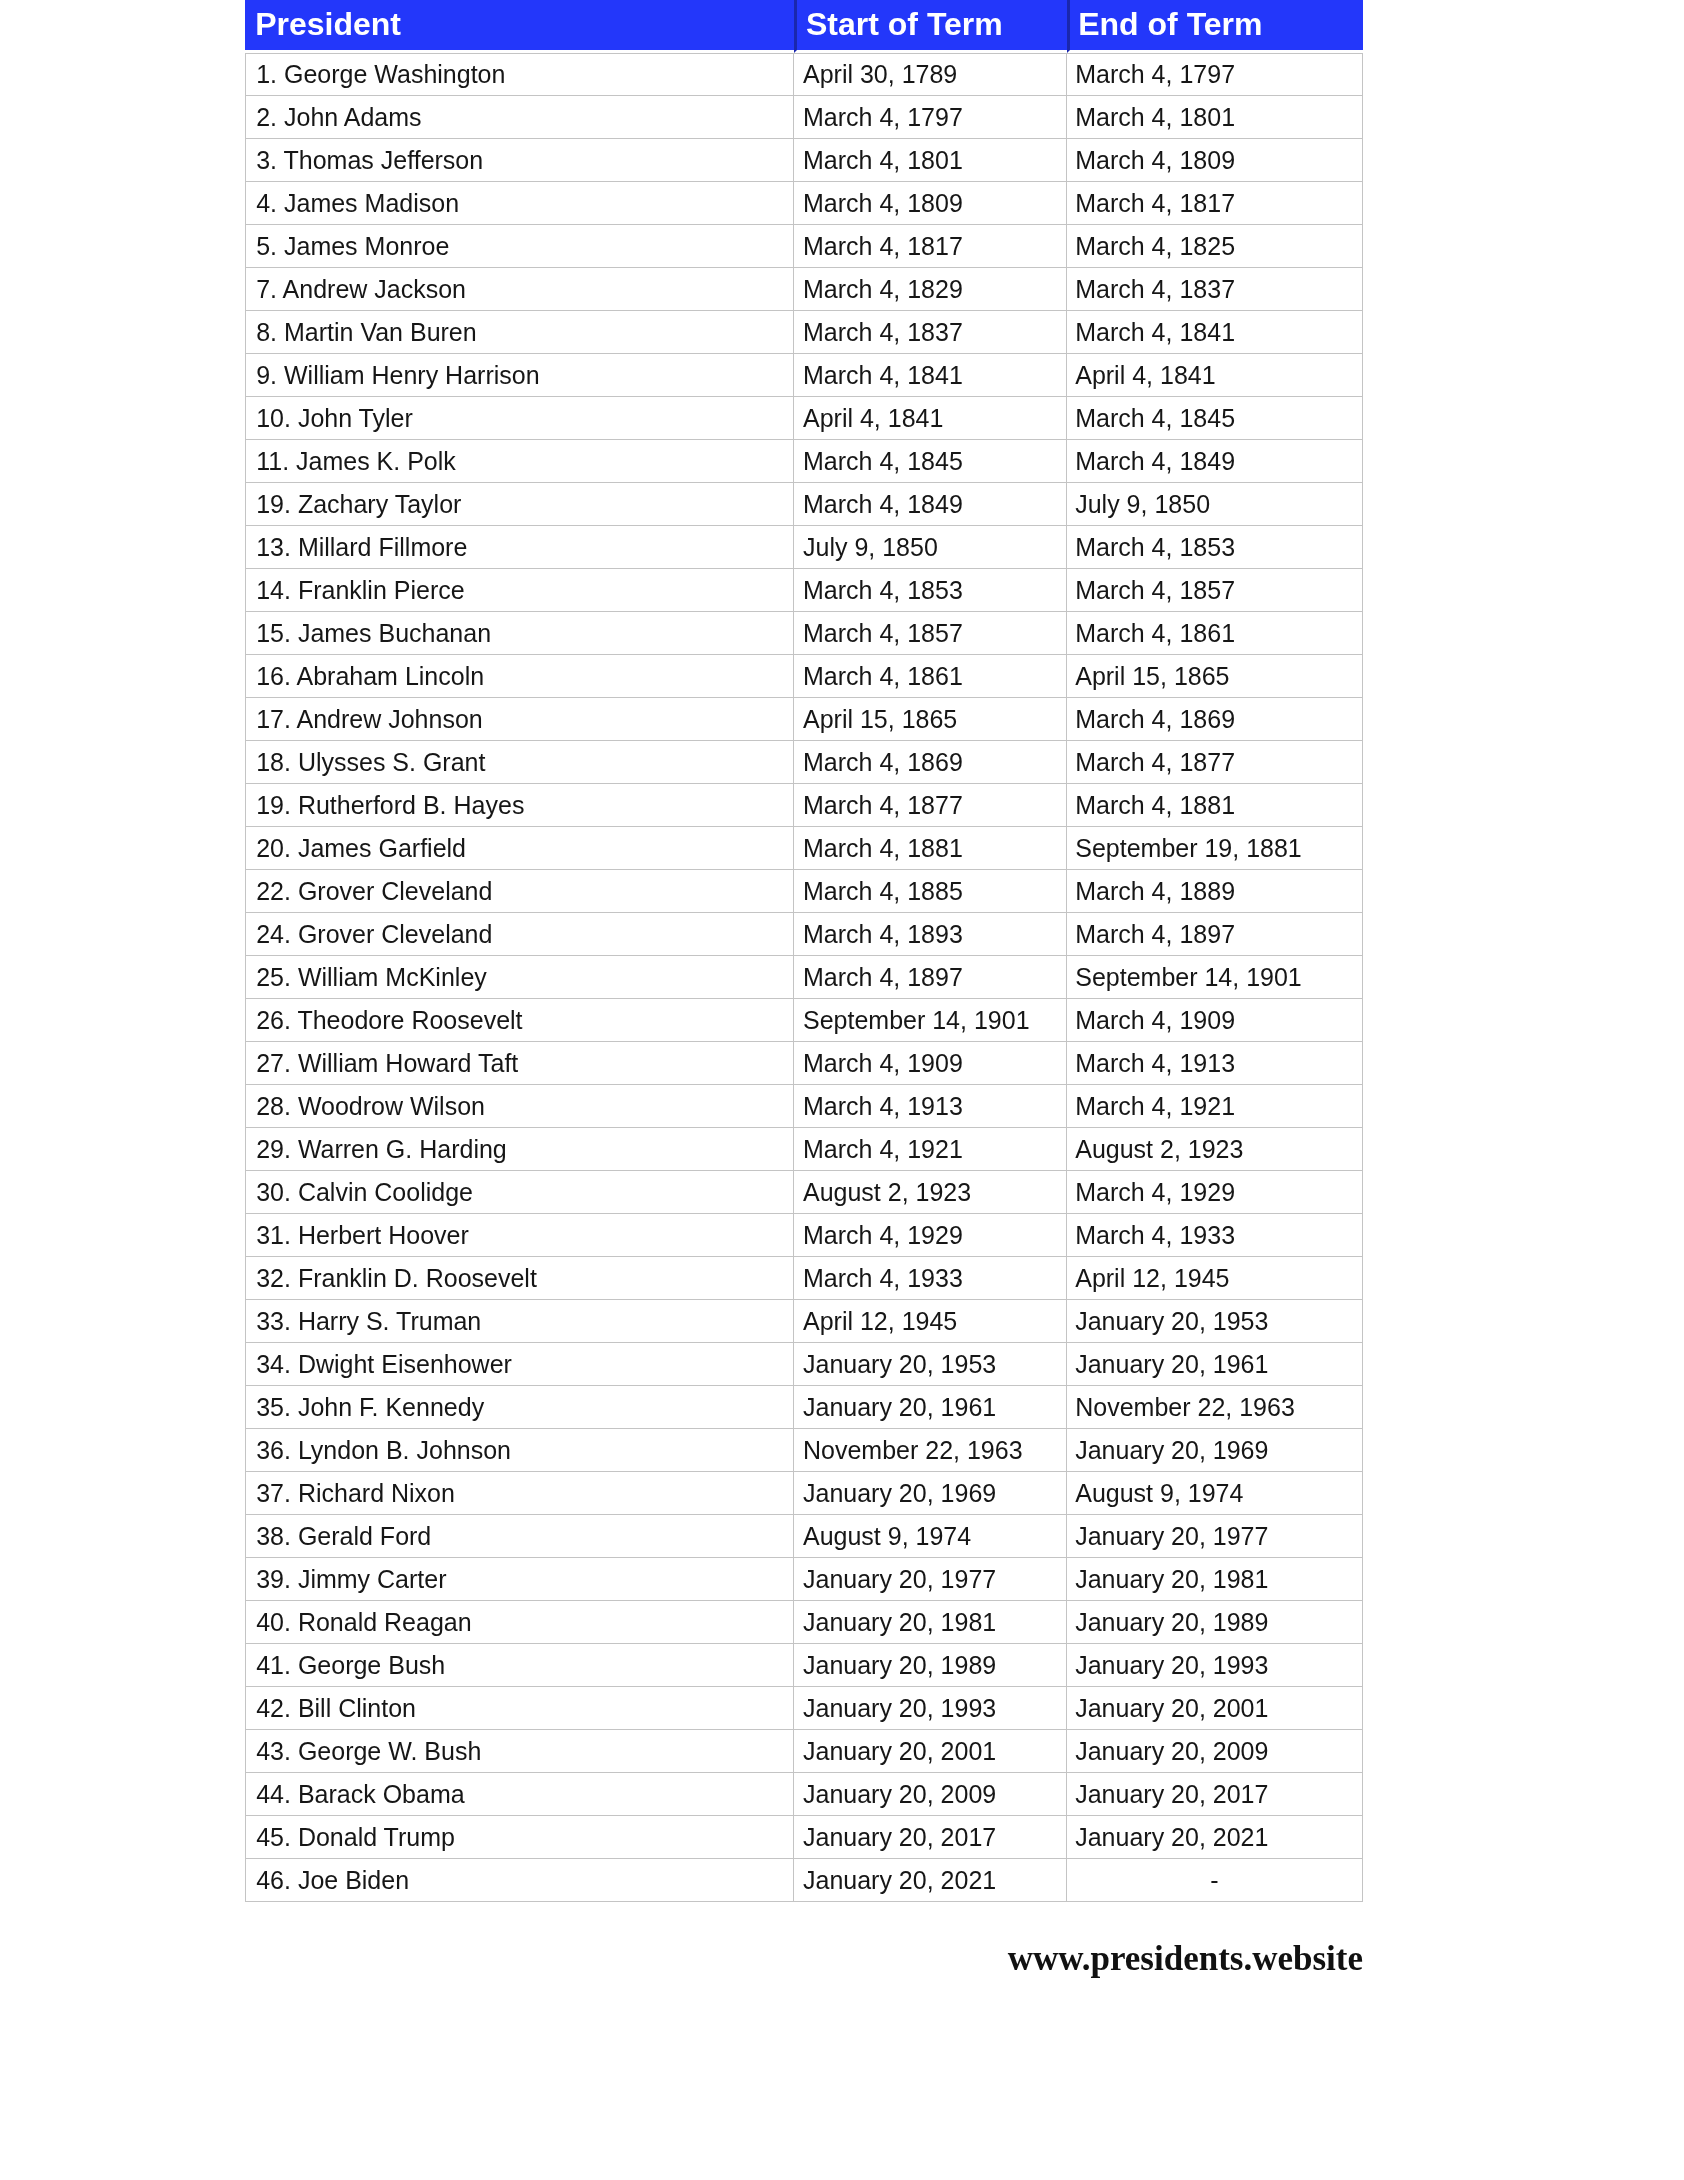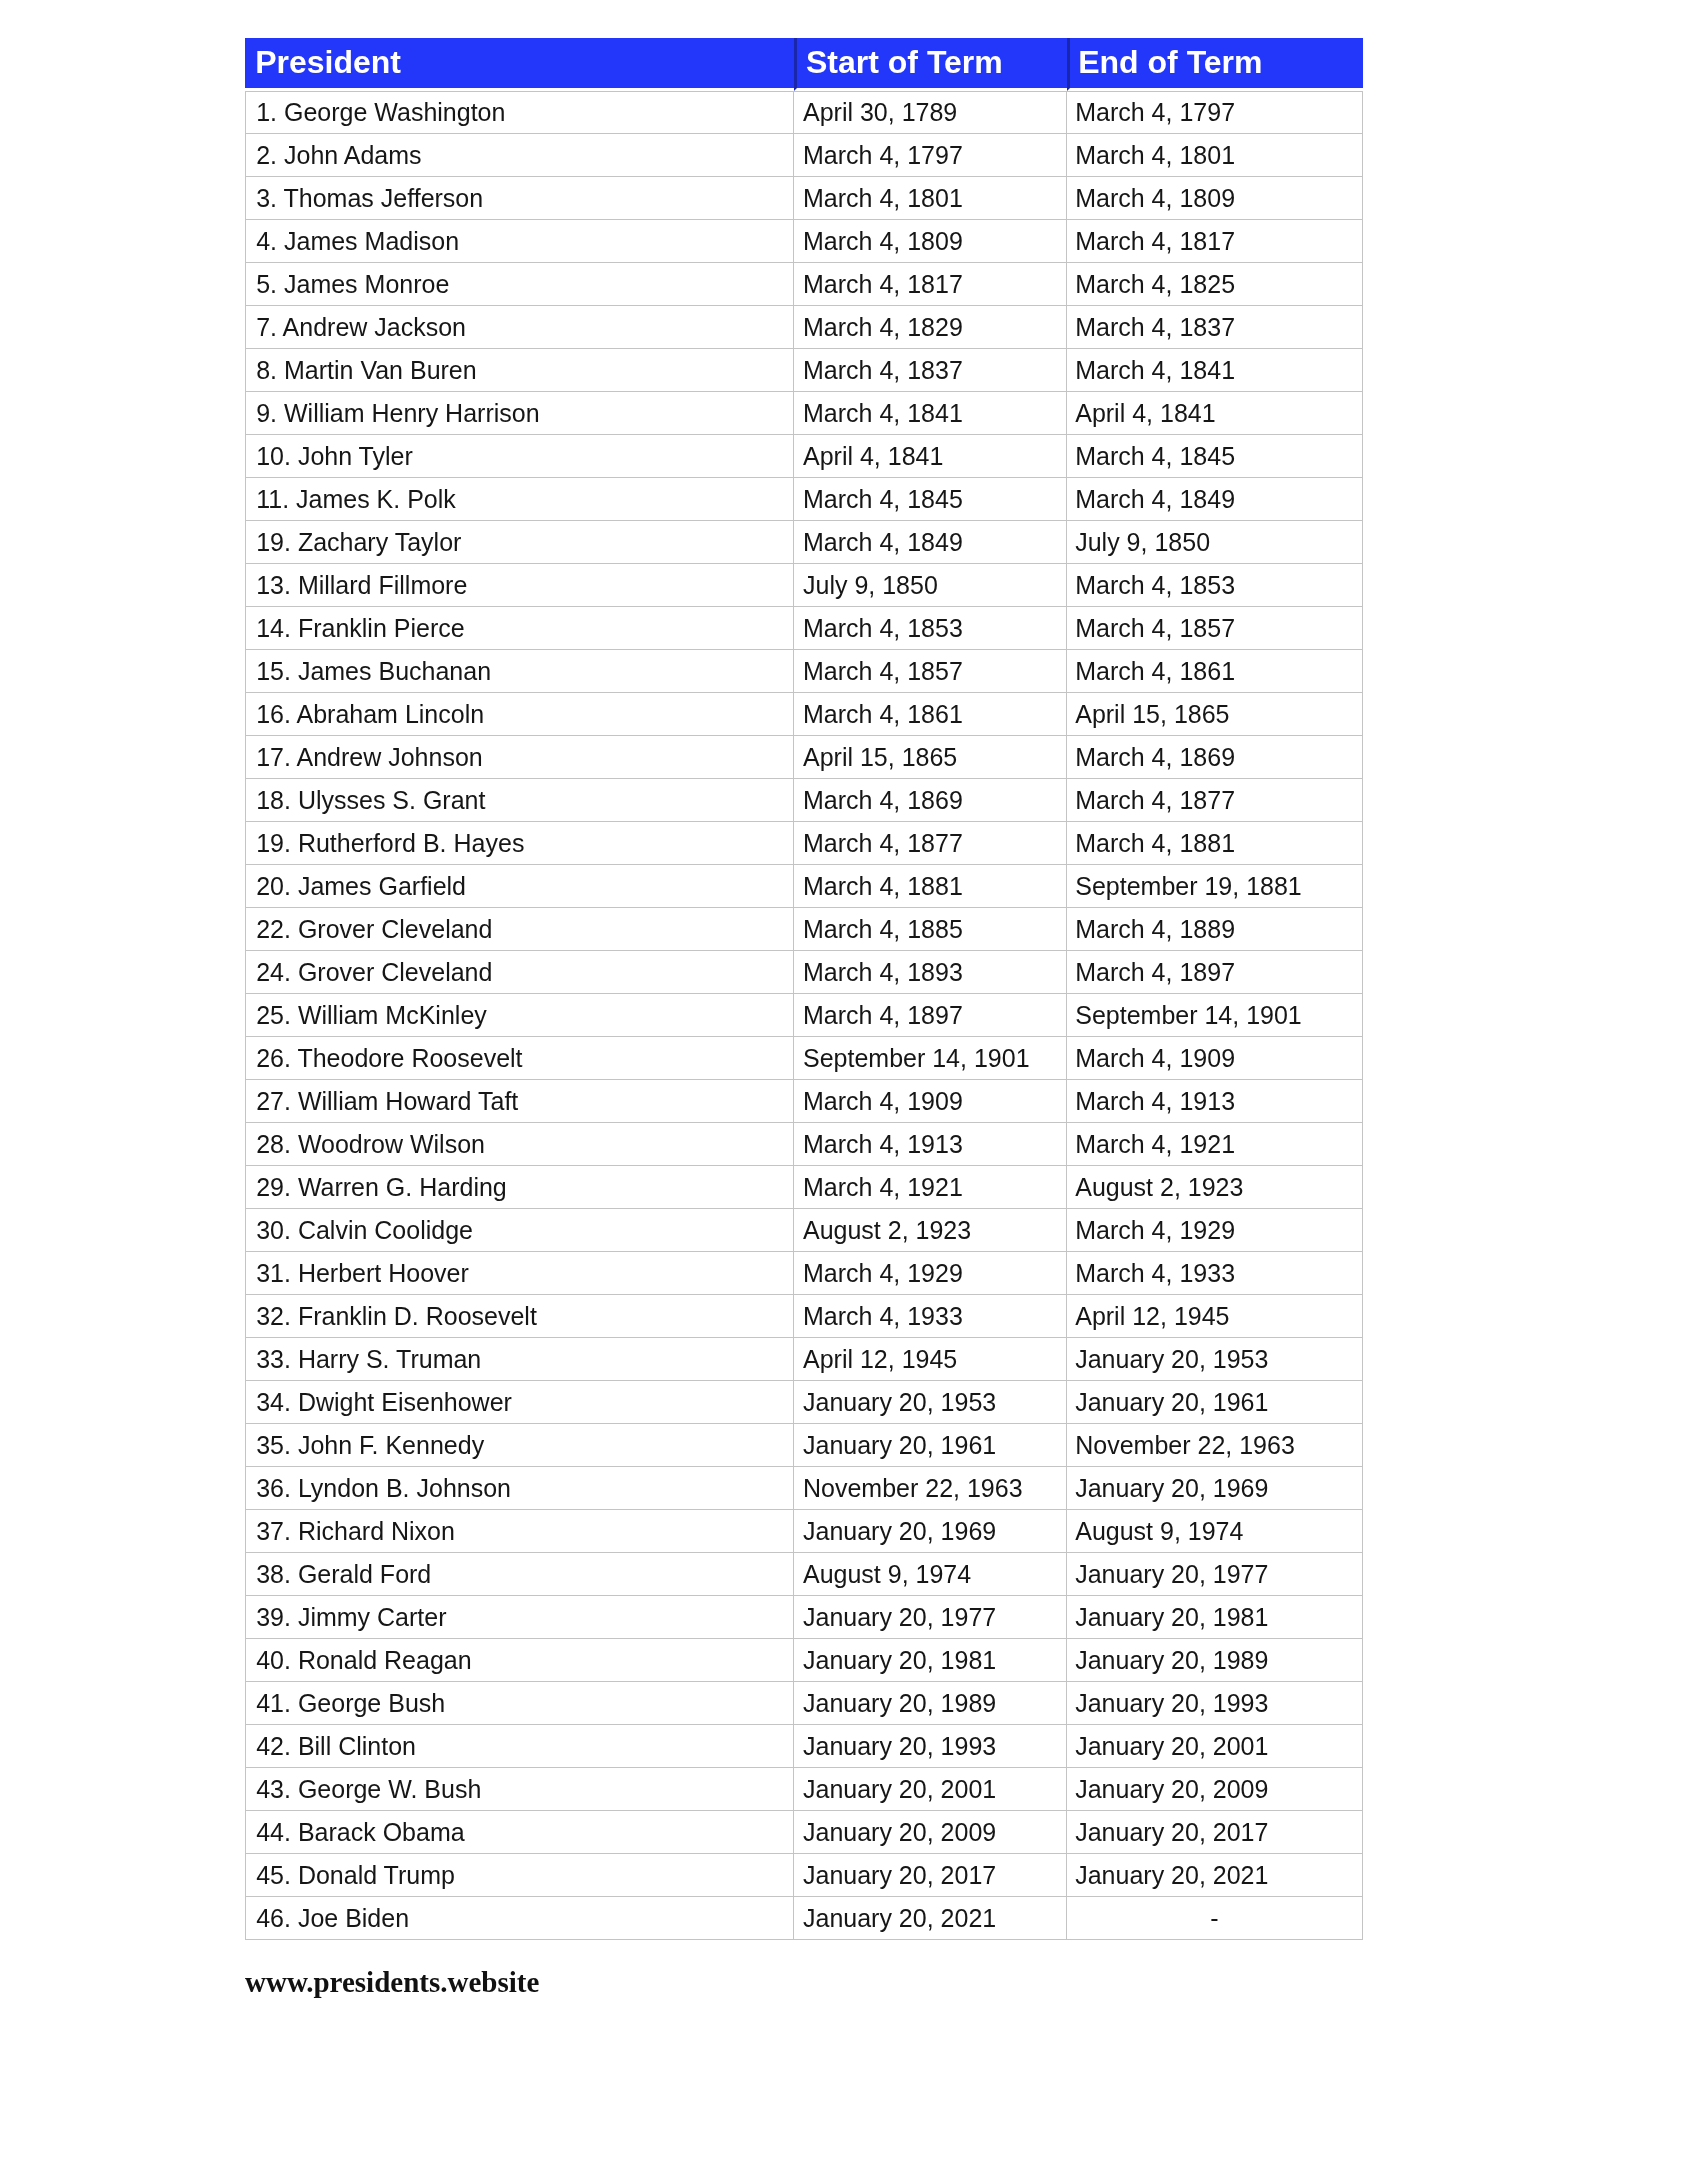--- a/index.html
+++ b/index.html
@@ -10,21 +10,20 @@
   body {
     width: 1685px;
     height: 2181px;
     overflow: hidden;
     font-family: "Liberation Sans", sans-serif;
     color: var(--body-text, #161616);
   }
   .content {
     width: 1118px;
     margin-left: 245px;
-    padding-top: 38px;
   }
   table.presidents {
     border-collapse: separate;
     border-spacing: 0;
     table-layout: fixed;
     width: 1118px;
   }
   col.c-president { width: 549px; }
   col.c-start     { width: 272px; }
   col.c-end       { width: 296px; }
@@ -58,26 +57,26 @@
     border-right: 1.7px solid var(--grid-line, #c4c4c4);
     white-space: nowrap;
     overflow: hidden;
   }
   td:first-child { border-left: 1.7px solid var(--grid-line, #c4c4c4); }
   tbody tr:first-child td { border-top: 1.7px solid var(--grid-line, #c4c4c4); }
   td.date { padding-left: 8.5px; }
   td.center { text-align: center; padding-left: 0; }
 
   .footer {
-    margin-top: 26px;
+    margin-top: 37px;
     width: 1118px;
-    text-align: left;
+    text-align: right;
     font-family: "Liberation Serif", serif;
     font-weight: bold;
-    font-size: 29px;
+    font-size: 35px;
     color: #111111;
   }
 </style>
 </head>
 <body>
 
 <div class="content">
   <table class="presidents">
     <colgroup>
       <col class="c-president">

